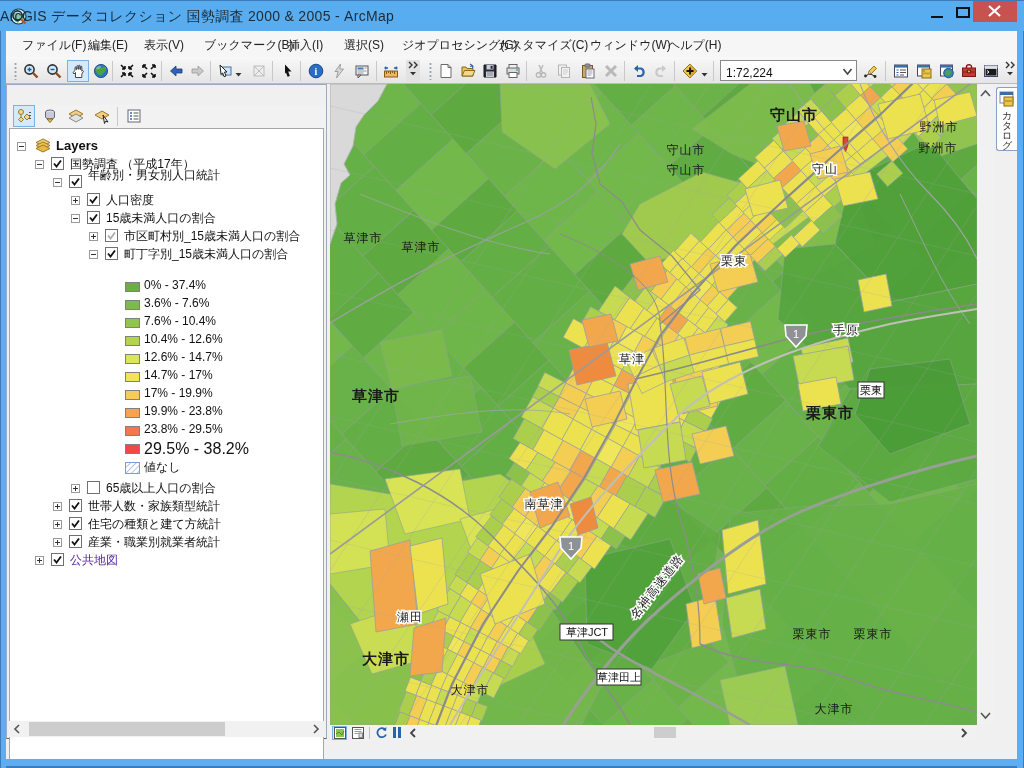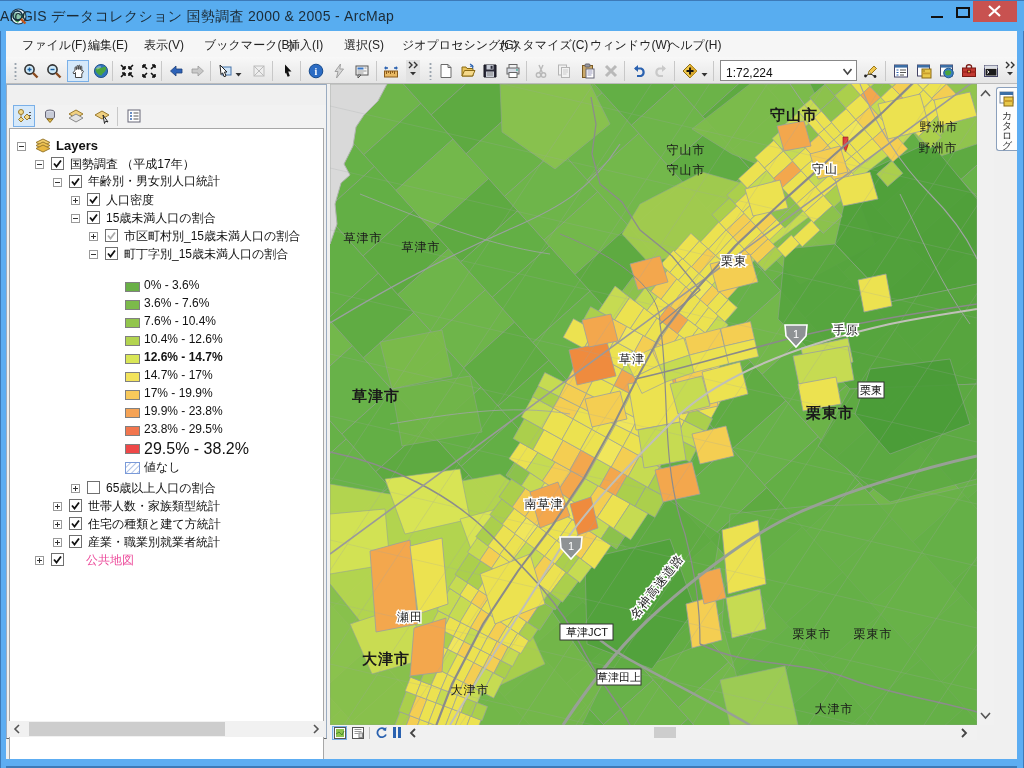--- a/index.html
+++ b/index.html
@@ -323,21 +323,21 @@
         </svg>
         <span style="position:absolute;left:60px;top:27px;font-size:12px;font-weight:normal;color:#111;white-space:nowrap">国勢調査 （平成17年）</span>
         <svg width="9" height="9" style="position:absolute;left:43px;top:49px">
           <rect x="0.5" y="0.5" width="8" height="8" fill="#fff" stroke="#9a9a9a"></rect>
           <path d="M2 4.5 h5" stroke="#333"></path>
         </svg>
         <svg width="13" height="13" style="position:absolute;left:59px;top:46px">
           <rect x="0.5" y="0.5" width="12" height="12" fill="#fff" stroke="#707070"></rect>
           <path d="M3 6.5 L5.5 9.5 L10 3.5" fill="none" stroke="#111" stroke-width="1.8"></path>
         </svg>
-        <span style="position:absolute;left:78px;top:44px;font-size:12px;font-weight:normal;color:#111;white-space:nowrap">年齢別・男女別人口統計</span>
+        <span style="position:absolute;left:78px;top:38px;font-size:12px;font-weight:normal;color:#111;white-space:nowrap">年齢別・男女別人口統計</span>
         <svg width="9" height="9" style="position:absolute;left:61px;top:67px">
           <rect x="0.5" y="0.5" width="8" height="8" fill="#fff" stroke="#9a9a9a"></rect>
           <path d="M2 4.5 h5" stroke="#333"></path>
           <path d="M4.5 2 v5" stroke="#333"></path>
         </svg>
         <svg width="13" height="13" style="position:absolute;left:77px;top:64px">
           <rect x="0.5" y="0.5" width="12" height="12" fill="#fff" stroke="#707070"></rect>
           <path d="M3 6.5 L5.5 9.5 L10 3.5" fill="none" stroke="#111" stroke-width="1.8"></path>
         </svg>
         <span style="position:absolute;left:96px;top:63px;font-size:12px;font-weight:normal;color:#111;white-space:nowrap">人口密度</span>
@@ -363,29 +363,29 @@
         <svg width="9" height="9" style="position:absolute;left:79px;top:121px">
           <rect x="0.5" y="0.5" width="8" height="8" fill="#fff" stroke="#9a9a9a"></rect>
           <path d="M2 4.5 h5" stroke="#333"></path>
         </svg>
         <svg width="13" height="13" style="position:absolute;left:95px;top:118px">
           <rect x="0.5" y="0.5" width="12" height="12" fill="#fff" stroke="#707070"></rect>
           <path d="M3 6.5 L5.5 9.5 L10 3.5" fill="none" stroke="#111" stroke-width="1.8"></path>
         </svg>
         <span style="position:absolute;left:114px;top:117px;font-size:12px;font-weight:normal;color:#111;white-space:nowrap">町丁字別_15歳未満人口の割合</span>
         <span style="position:absolute;left:115px;top:153px;width:15px;height:10px;background:#69AF46;border:1px solid #808080"></span>
-        <span style="position:absolute;left:134px;top:149px;font-size:12px;font-weight:normal;color:#111;white-space:nowrap">0% - 3.6%</span>
+        <span style="position:absolute;left:134px;top:149px;font-size:12px;font-weight:normal;color:#111;white-space:nowrap">0% - 37.4%</span>
         <span style="position:absolute;left:115px;top:171px;width:15px;height:10px;background:#7CBA4B;border:1px solid #808080"></span>
         <span style="position:absolute;left:134px;top:167px;font-size:12px;font-weight:normal;color:#111;white-space:nowrap">3.6% - 7.6%</span>
         <span style="position:absolute;left:115px;top:189px;width:15px;height:10px;background:#92C54D;border:1px solid #808080"></span>
         <span style="position:absolute;left:134px;top:185px;font-size:12px;font-weight:normal;color:#111;white-space:nowrap">7.6% - 10.4%</span>
         <span style="position:absolute;left:115px;top:207px;width:15px;height:10px;background:#B3D450;border:1px solid #808080"></span>
         <span style="position:absolute;left:134px;top:203px;font-size:12px;font-weight:normal;color:#111;white-space:nowrap">10.4% - 12.6%</span>
         <span style="position:absolute;left:115px;top:225px;width:15px;height:10px;background:#D9E657;border:1px solid #808080"></span>
-        <span style="position:absolute;left:134px;top:221px;font-size:12px;font-weight:bold;color:#111;white-space:nowrap">12.6% - 14.7%</span>
+        <span style="position:absolute;left:134px;top:221px;font-size:12px;font-weight:normal;color:#111;white-space:nowrap">12.6% - 14.7%</span>
         <span style="position:absolute;left:115px;top:243px;width:15px;height:10px;background:#F2E35C;border:1px solid #808080"></span>
         <span style="position:absolute;left:134px;top:239px;font-size:12px;font-weight:normal;color:#111;white-space:nowrap">14.7% - 17%</span>
         <span style="position:absolute;left:115px;top:261px;width:15px;height:10px;background:#F8C95B;border:1px solid #808080"></span>
         <span style="position:absolute;left:134px;top:257px;font-size:12px;font-weight:normal;color:#111;white-space:nowrap">17% - 19.9%</span>
         <span style="position:absolute;left:115px;top:279px;width:15px;height:10px;background:#F5A355;border:1px solid #808080"></span>
         <span style="position:absolute;left:134px;top:275px;font-size:12px;font-weight:normal;color:#111;white-space:nowrap">19.9% - 23.8%</span>
         <span style="position:absolute;left:115px;top:297px;width:15px;height:10px;background:#F2764E;border:1px solid #808080"></span>
         <span style="position:absolute;left:134px;top:293px;font-size:12px;font-weight:normal;color:#111;white-space:nowrap">23.8% - 29.5%</span>
         <span style="position:absolute;left:115px;top:315px;width:15px;height:10px;background:#EF4848;border:1px solid #808080"></span>
         <span style="position:absolute;left:134px;top:311px;font-size:16px;font-weight:normal;color:#111;white-space:nowrap">29.5% - 38.2%</span>
@@ -440,21 +440,21 @@
         <span style="position:absolute;left:78px;top:405px;font-size:12px;font-weight:normal;color:#111;white-space:nowrap">産業・職業別就業者統計</span>
         <svg width="9" height="9" style="position:absolute;left:25px;top:427px">
           <rect x="0.5" y="0.5" width="8" height="8" fill="#fff" stroke="#9a9a9a"></rect>
           <path d="M2 4.5 h5" stroke="#333"></path>
           <path d="M4.5 2 v5" stroke="#333"></path>
         </svg>
         <svg width="13" height="13" style="position:absolute;left:41px;top:424px">
           <rect x="0.5" y="0.5" width="12" height="12" fill="#fff" stroke="#707070"></rect>
           <path d="M3 6.5 L5.5 9.5 L10 3.5" fill="none" stroke="#111" stroke-width="1.8"></path>
         </svg>
-        <span style="position:absolute;left:76px;top:423px;font-size:12px;font-weight:normal;color:#ec4899;white-space:nowrap">公共地図</span>
+        <span style="position:absolute;left:60px;top:423px;font-size:12px;font-weight:normal;color:#4c1d95;white-space:nowrap">公共地図</span>
       </div>
     <div id="tocHS">
         <svg width="16" height="16" style="position:absolute;left:0;top:0">
           <path d="M10 4 L6 8 L10 12" fill="none" stroke="#555" stroke-width="1.6"></path>
         </svg>
         <svg width="16" height="16" style="position:absolute;right:0;top:0">
           <path d="M6 4 L10 8 L6 12" fill="none" stroke="#555" stroke-width="1.6"></path>
         </svg>
         <span style="position:absolute;left:20px;top:1px;width:196px;height:14px;background:#cdcdcd"></span>
       </div>

